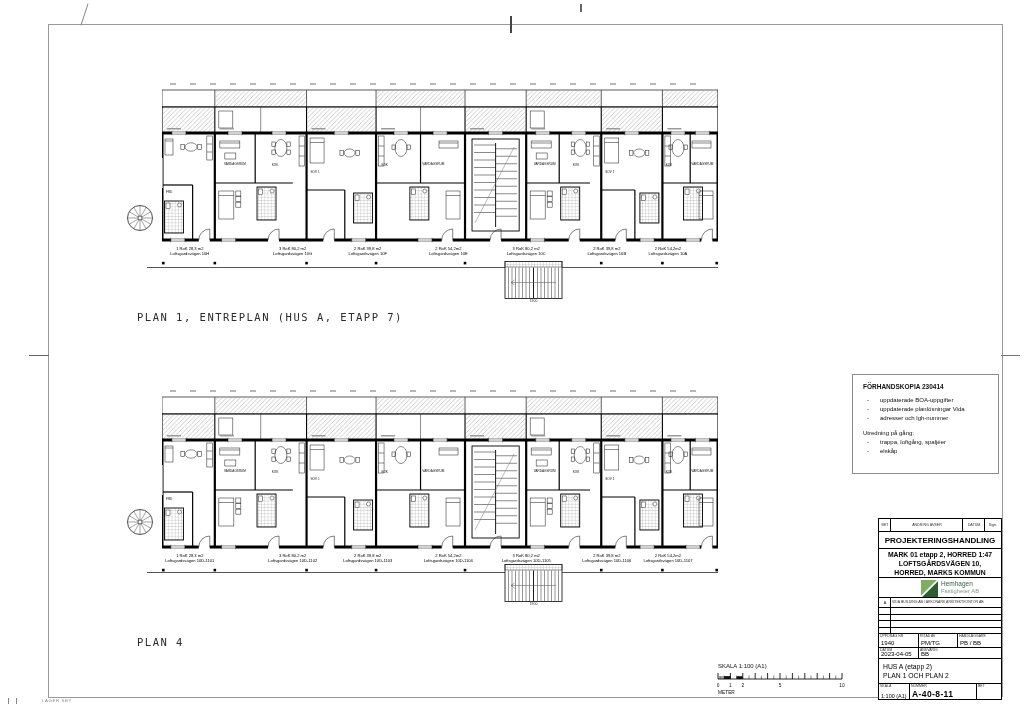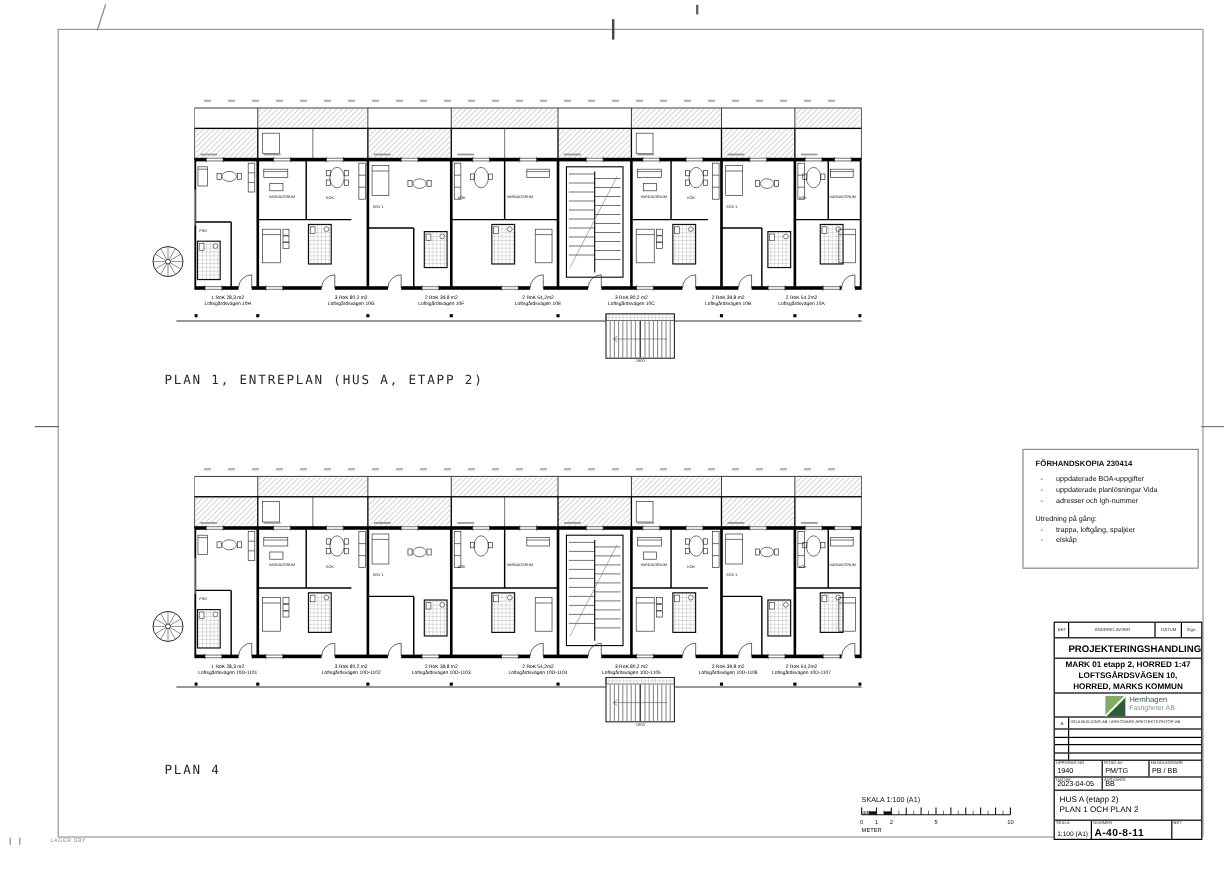--- a/index.html
+++ b/index.html
@@ -798,21 +798,21 @@
         <line x1="47.5" y1="6.5" x2="47.5" y2="37" stroke="#2b2b2b" stroke-width="0.5"></line>
         <line x1="51" y1="6.5" x2="51" y2="37" stroke="#2b2b2b" stroke-width="0.5"></line>
         <line x1="54.5" y1="6.5" x2="54.5" y2="37" stroke="#2b2b2b" stroke-width="0.5"></line>
         <line x1="29.5" y1="6.5" x2="29.5" y2="37" stroke="#000" stroke-width="0.9"></line>
         <line x1="7" y1="21.5" x2="52" y2="21.5" stroke="#555" stroke-width="0.5"></line>
         <line x1="7" y1="21.5" x2="10.5" y2="19" stroke="#555" stroke-width="0.5"></line>
         <line x1="7" y1="21.5" x2="10.5" y2="24" stroke="#555" stroke-width="0.5"></line>
         <text x="29.5" y="41" text-anchor="middle" font-size="3.4" fill="#333" font-family="Liberation Sans, sans-serif">1900</text>
       </svg></div>
 
-  <div class="planlabel" style="left:137px;top:311px;">PLAN 1, ENTREPLAN (HUS A, ETAPP 2)</div>
+  <div class="planlabel" style="left:137px;top:311px;">PLAN 1, ENTREPLAN (HUS A, ETAPP 7)</div>
   <div class="planlabel" style="left:137px;top:636px;">PLAN 4</div>
 
   <div id="notebox">
     <div class="nb-title">FÖRHANDSKOPIA 230414</div>
     <div class="nb-item" style="top:22px;"><span class="dash">-</span><span>uppdaterade BOA-uppgifter</span></div>
     <div class="nb-item" style="top:31px;"><span class="dash">-</span><span>uppdaterade planlösningar Vida</span></div>
     <div class="nb-item" style="top:40px;"><span class="dash">-</span><span>adresser och lgh-nummer</span></div>
     <div class="nb-sub" style="top:55px;">Utredning på gång:</div>
     <div class="nb-item" style="top:64px;"><span class="dash">-</span><span>trappa, loftgång, spaljéer</span></div>
     <div class="nb-item" style="top:73px;"><span class="dash">-</span><span>elskåp</span></div>
@@ -871,21 +871,21 @@
           <span class="mc">ÄNDRING AVSER</span>
         </div>
       <div class="tb-cell" style="left:84px;width:22px;">
           <span class="mc">DATUM</span>
         </div>
       <div class="tb-cell last" style="left:106px;width:16px;">
           <span class="mc">Sign.</span>
         </div>
     </div>
     <div class="tb-row" style="top:13px;height:17px;">
-      <div class="tb-doc" style="top:4px;text-align:right;">PROJEKTERINGSHANDLING</div>
+      <div class="tb-doc" style="top:4px;">PROJEKTERINGSHANDLING</div>
     </div>
     <div class="tb-row" style="top:30px;height:29px;">
       <div class="tb-proj" style="top:2px;">MARK 01 etapp 2, HORRED 1:47</div>
       <div class="tb-proj" style="top:11px;">LOFTSGÅRDSVÄGEN 10,</div>
       <div class="tb-proj" style="top:20px;">HORRED, MARKS KOMMUN</div>
     </div>
     <div class="tb-row" style="top:59px;height:20px;">
       <svg style="position:absolute;left:42px;top:1.5px;" width="17" height="17" viewBox="0 0 17 17">
         <polygon points="0,0 17,0 0,17" fill="#7fae62"></polygon>
         <polygon points="17,0 17,17 0,17" fill="#2f5d33"></polygon>

